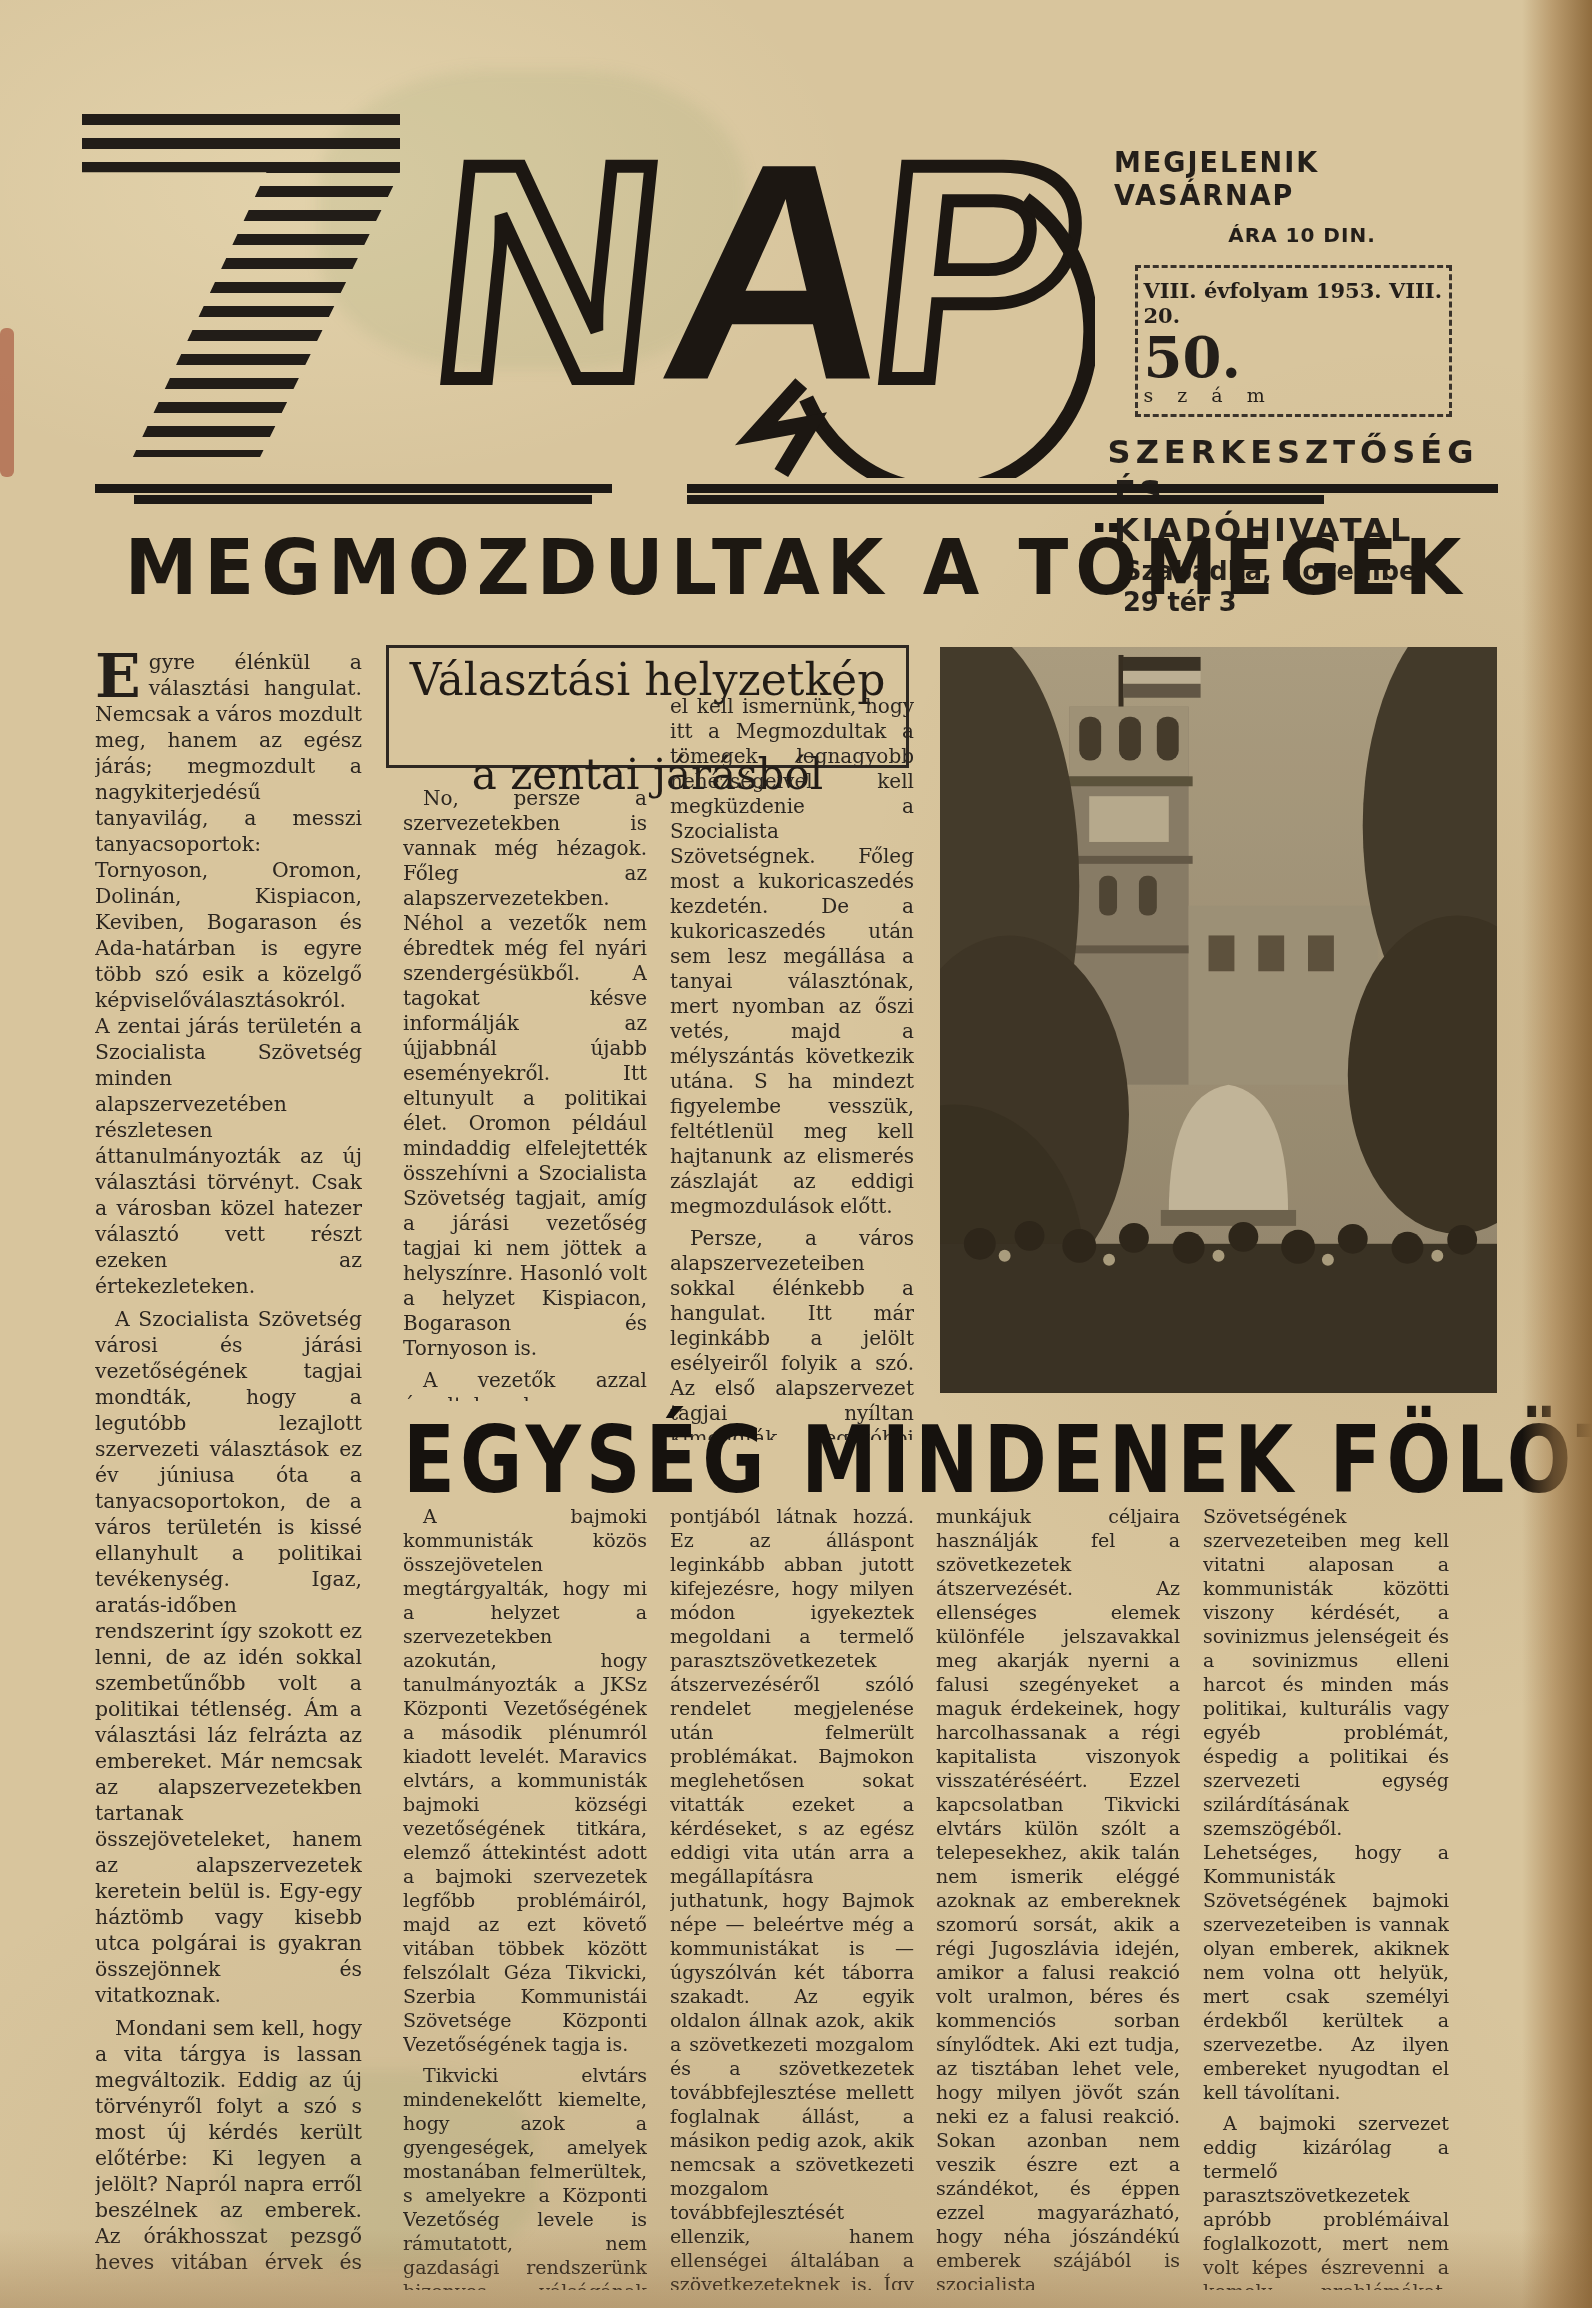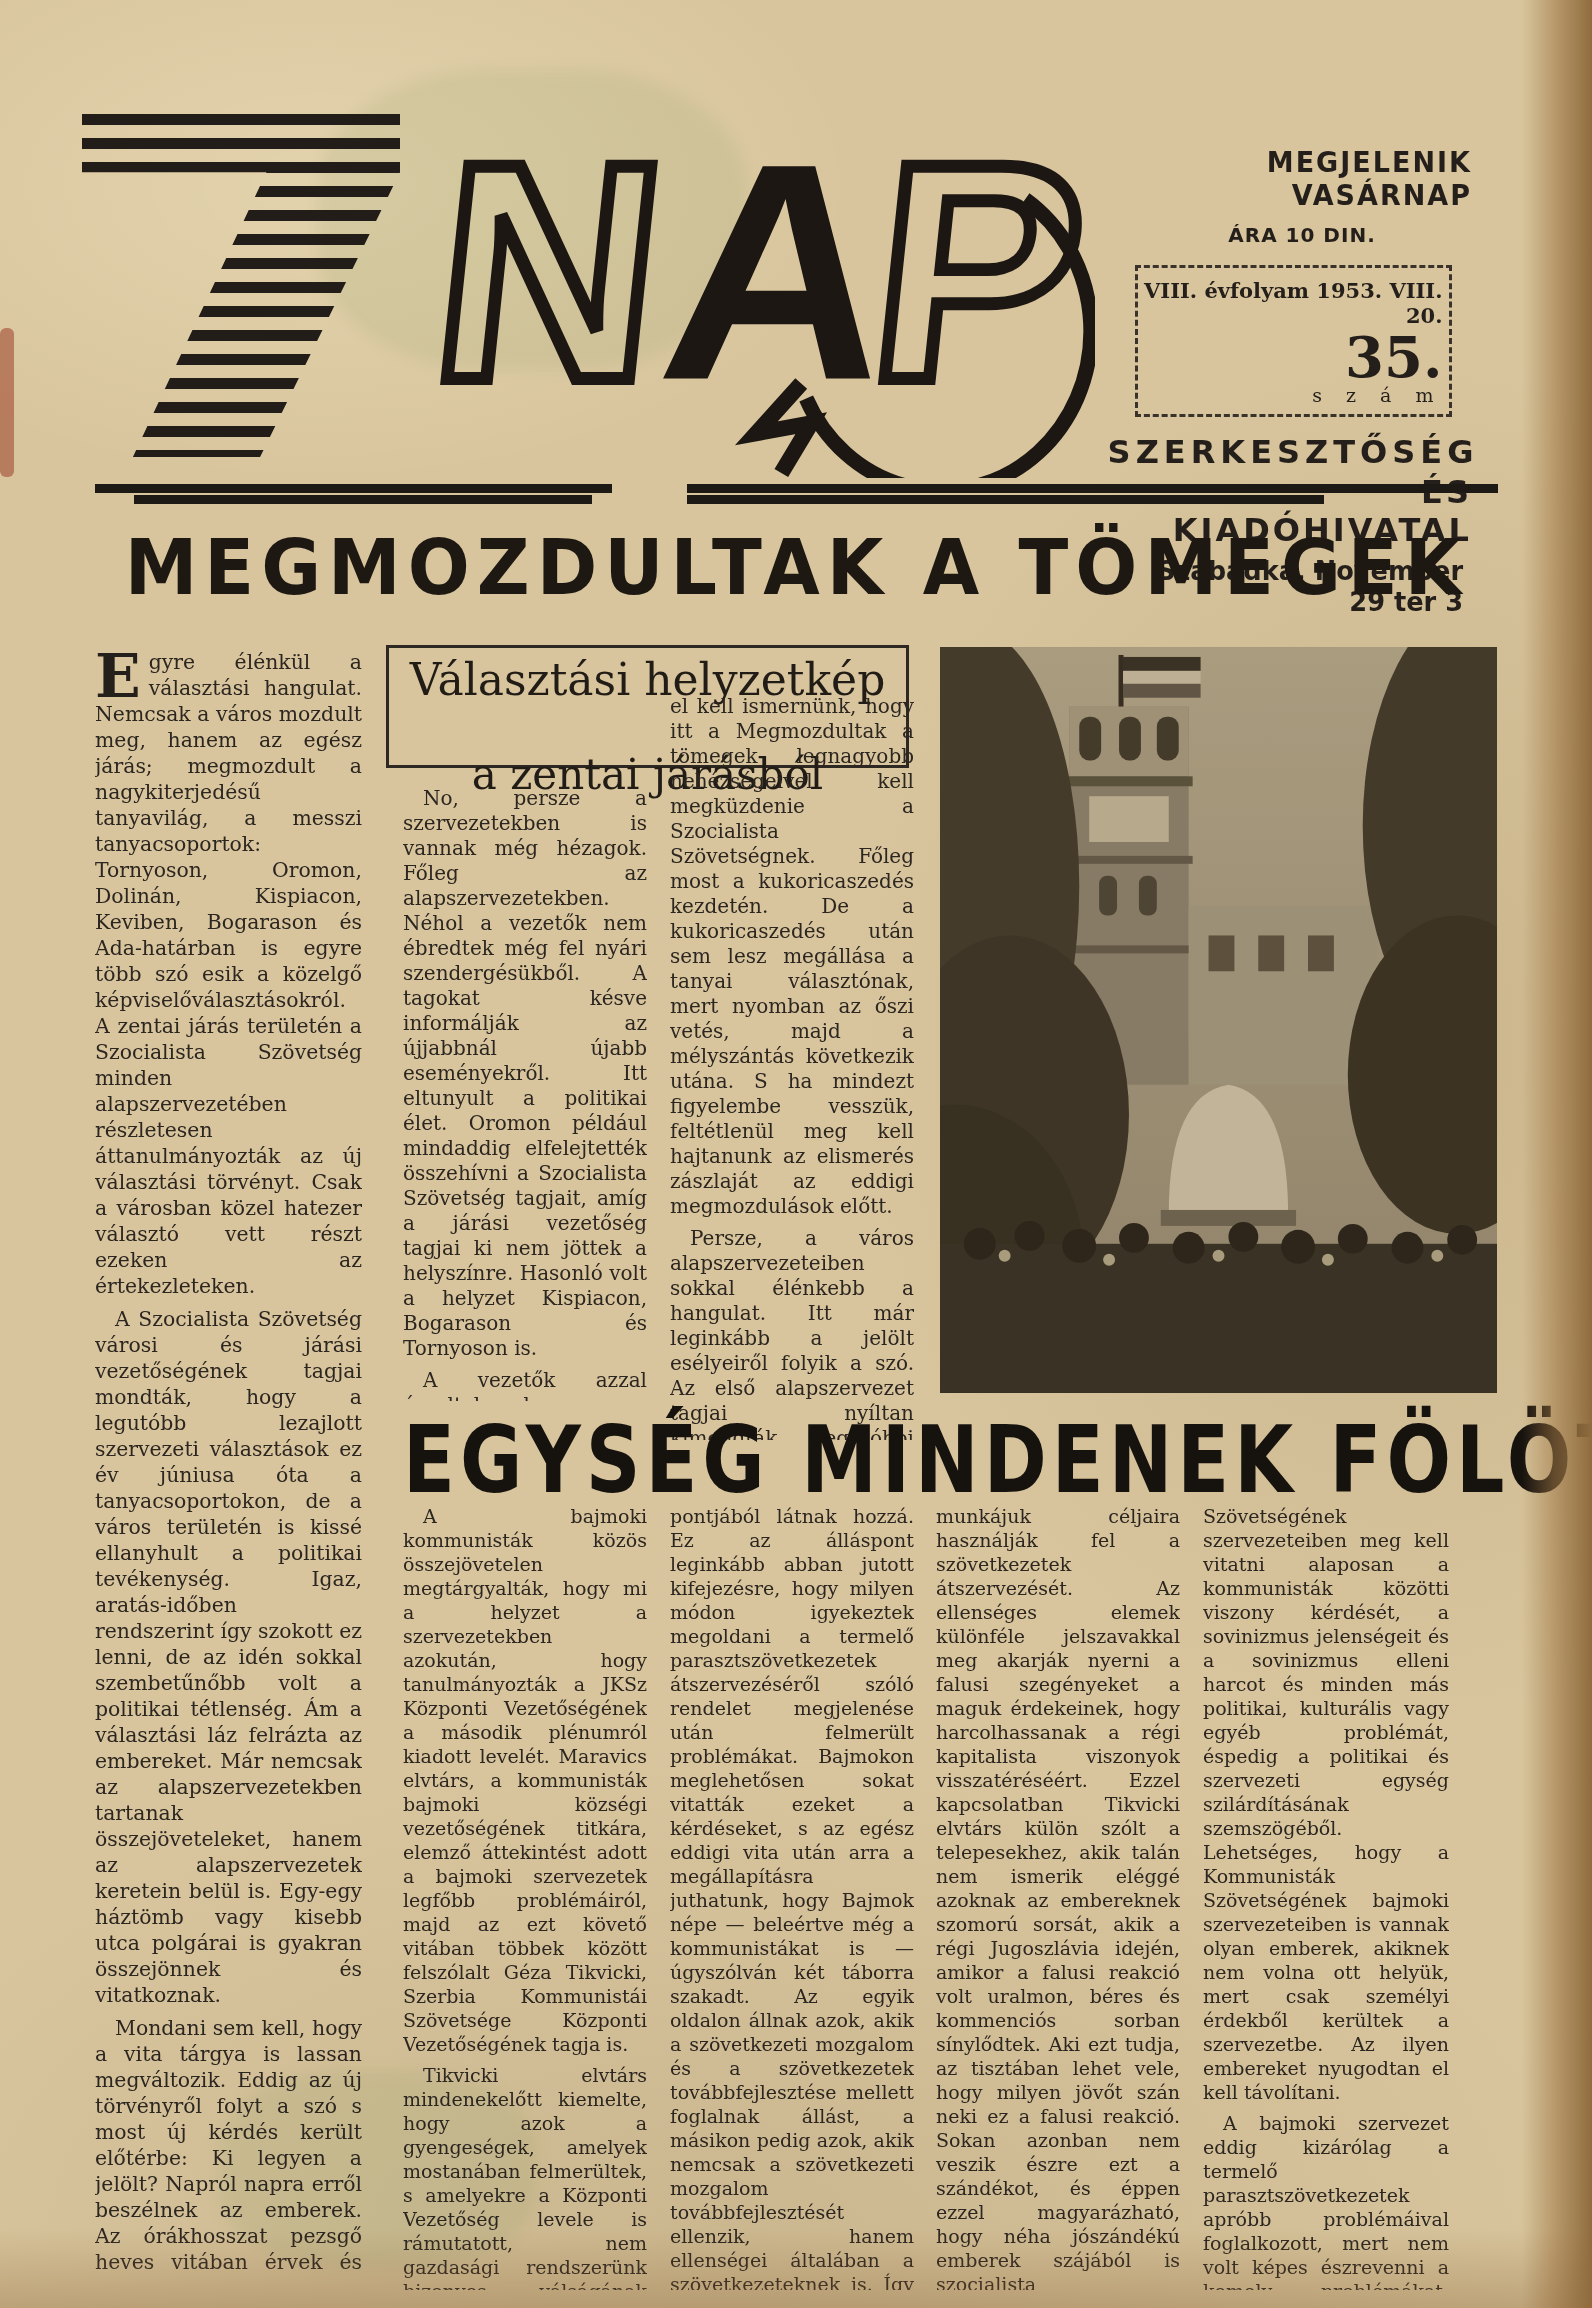--- a/index.html
+++ b/index.html
@@ -8,21 +8,21 @@
       radial-gradient(896px 498px at 20% 8%, rgba(255,246,210,.28), transparent 60%),
       radial-gradient(796px 995px at 88% 45%, rgba(120,85,40,.14), transparent 70%),
       radial-gradient(1294px 697px at 45% 97%, rgba(110,80,40,.12), transparent 70%),
       #d8c59d;
     font-family:"DejaVu Serif", serif; color:#2c2620;}
   .abs{position:absolute;}
   .ink{color:#241f1a;}
   
   .seven{background:repeating-linear-gradient(180deg,#221d18 0 11px, rgba(0,0,0,0) 11px 24px);
     clip-path:polygon(0 0,100% 0,100% 17%,56% 100%,16% 100%,58% 17%,0 17%);}
-  .mh-right{display:flex;flex-direction:column;align-items:center;text-align:right;
+  .mh-right{display:flex;flex-direction:column;align-items:center;text-align:left;
     font-family:"DejaVu Sans", sans-serif;}
   .publish{font-size:27px;font-weight:bold;letter-spacing:2px;transform:scaleY(1.08);}
   .price{font-size:20px;font-weight:bold;margin-top:14px;letter-spacing:1px;margin-left:18px;}
   .issuebox{margin-top:18px;border:3px dashed #3a332b;width:299px;padding:10px 6px 8px 6px;
     font-family:"DejaVu Serif", serif;}
   .vol{font-size:21px;font-weight:bold;}
   .issno{font-size:56px;font-weight:bold;line-height:58px;}
   .isslabel{font-size:19px;letter-spacing:9px;margin-top:-2px;}
   .office1{font-size:32px;font-weight:bold;letter-spacing:5px;margin-top:16px;}
   .office2{font-size:32px;font-weight:bold;letter-spacing:3px;margin-top:2px;}
@@ -72,21 +72,21 @@
         <text x="500" y="300" fill="none" stroke="#1c1712" stroke-width="13">P</text>
       </g>
       <path d="M630 120 a150 160 0 1 1 -220 200" fill="none" stroke="#1c1712" stroke-width="15"></path>
       <polyline points="405,305 360,355 415,345 385,395" fill="none" stroke="#1c1712" stroke-width="16"></polyline>
     </svg>
     <div class="abs mh-right ink" style="left:1114px;top:147px;width:358px;">
       <div class="publish">MEGJELENIK VASÁRNAP</div>
       <div class="price">ÁRA 10 DIN.</div>
       <div class="issuebox">
         <div class="vol">VIII. évfolyam 1953. VIII. 20.</div>
-        <div class="issno">35.</div>
+        <div class="issno">50.</div>
         <div class="isslabel">s z á m</div>
       </div>
       <div class="office1">SZERKESZTŐSÉG</div>
       <div class="office2">ÉS KIADÓHIVATAL</div>
       <div class="office3">Szabadka, November 29 tér 3</div>
     </div>
   </div>
 
   <div class="abs bar" style="left:95px;top:484px;width:517px;height:9px;"></div>
   <div class="abs bar" style="left:134px;top:495px;width:458px;height:9px;"></div>

